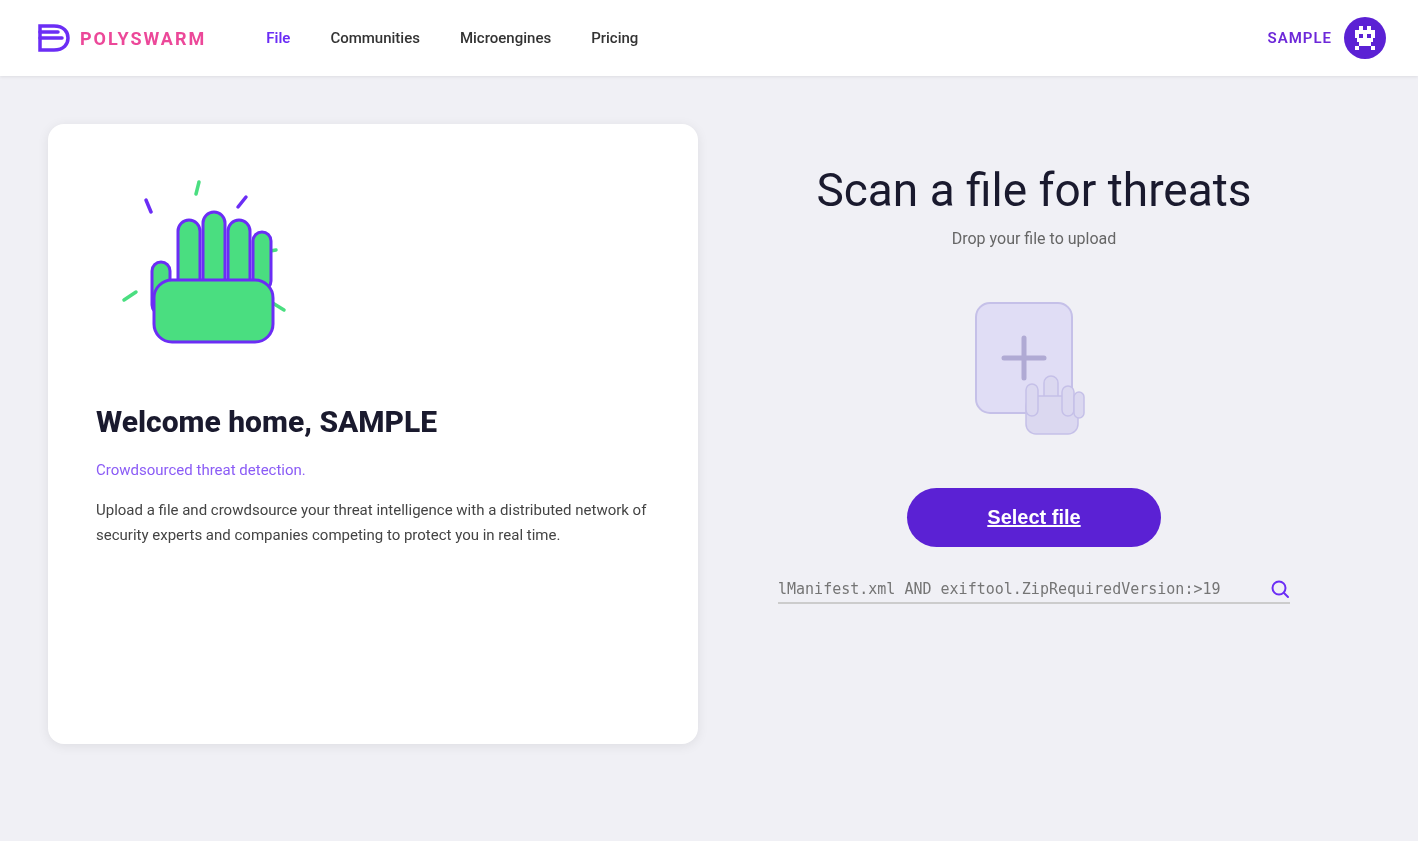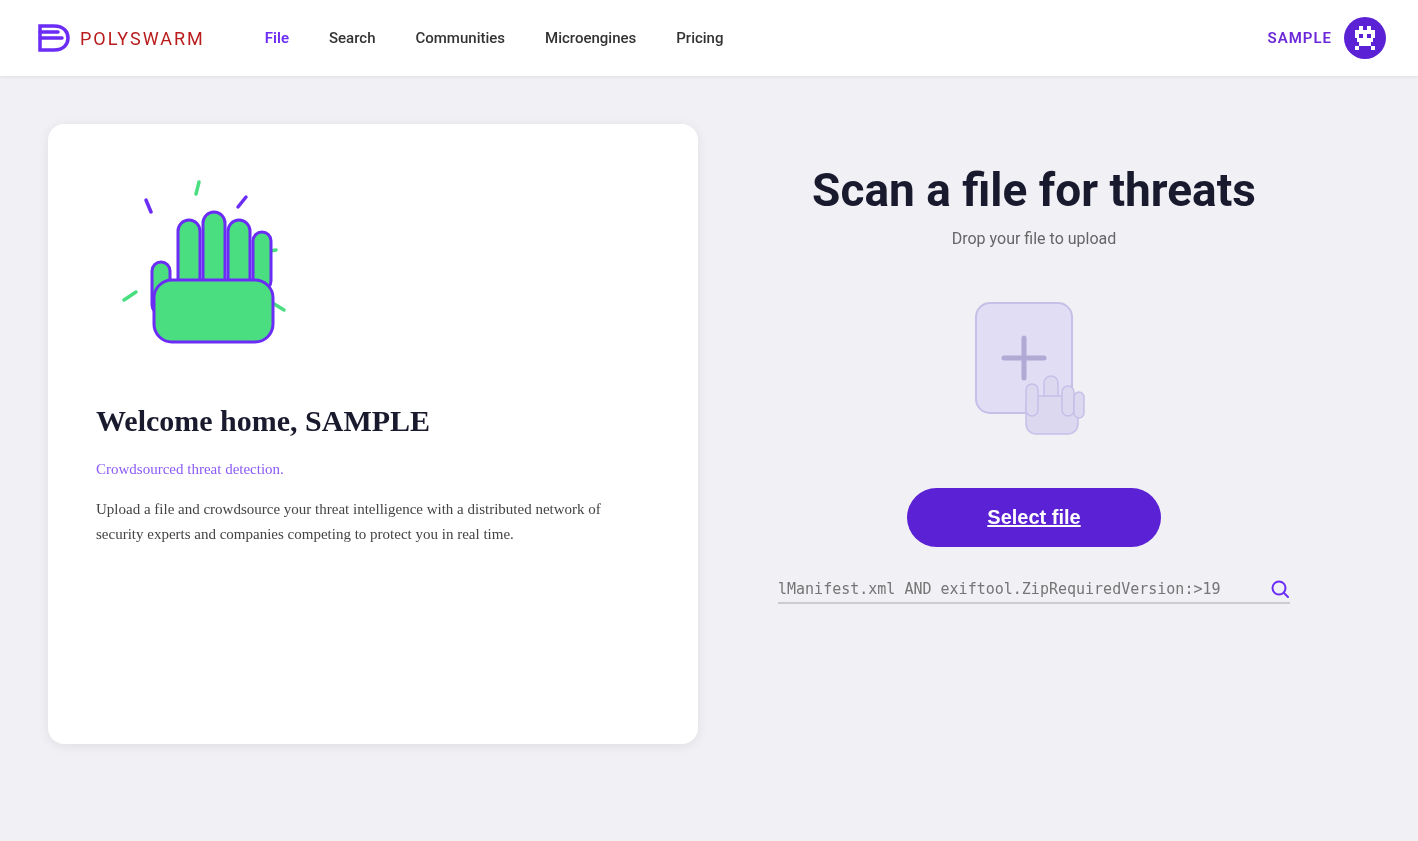--- a/index.html
+++ b/index.html
@@ -27,23 +27,23 @@
       gap: 8px;
       margin-right: 40px;
       text-decoration: none;
     }
     .logo-icon {
       width: 40px;
       height: 40px;
     }
     .logo-text {
       font-size: 18px;
-      font-weight: 400;
+      font-weight: 700;
       letter-spacing: 2px;
-      color: #b91c1c;
+      color: #ec4899;
       text-transform: uppercase;
       text-align: center;
     }
     .nav-links {
       display: flex;
       gap: 0;
       align-items: center;
       flex: 1;
     }
     .nav-link {
@@ -98,21 +98,20 @@
 
     
     .welcome-card {
       background: #fff;
       border-radius: 16px;
       padding: 48px 48px 48px 48px;
       width: 650px;
       min-height: 620px;
       box-shadow: 0 2px 12px rgba(0,0,0,0.08);
       flex-shrink: 0;
-      font-family: Liberation Serif, serif;
     }
     .hand-icon-container {
       margin-bottom: 32px;
       position: relative;
       width: 220px;
       height: 200px;
     }
     .welcome-title {
       font-size: 30px;
       font-weight: 800;
@@ -134,21 +133,21 @@
     
     .scan-section {
       flex: 1;
       display: flex;
       flex-direction: column;
       align-items: center;
       padding: 40px 60px;
     }
     .scan-title {
       font-size: 46px;
-      font-weight: 700;
+      font-weight: 400;
       color: #1a1a2e;
       text-align: center;
       margin-bottom: 12px;
       line-height: 1.15;
     }
     .scan-subtitle {
       font-size: 16px;
       color: #666;
       text-align: center;
       margin-bottom: 40px;
@@ -215,21 +214,20 @@
 
     <svg class="logo-icon" viewBox="0 0 40 40" fill="none" xmlns="http://www.w3.org/2000/svg">
       <path d="M8 8 L8 32 L22 32 C32 32 36 26 36 20 C36 14 32 8 22 8 Z" fill="none" stroke="#6b2df5" stroke-width="3.5" stroke-linecap="round"></path>
       <path d="M8 14 L26 14" fill="none" stroke="#6b2df5" stroke-width="3.5" stroke-linecap="round"></path>
       <path d="M8 20 L30 20" fill="none" stroke="#6b2df5" stroke-width="3.5" stroke-linecap="round"></path>
     </svg>
     <span class="logo-text">POLYSWARM</span>
   </a>
   <div class="nav-links">
     <a class="nav-link active">File</a>
-    <a class="nav-link">Search</a>
     <a class="nav-link">Communities</a>
     <a class="nav-link">Microengines</a>
     <a class="nav-link">Pricing</a>
   </div>
   <div class="nav-right">
     <span class="nav-username">SAMPLE</span>
     <div class="avatar">
 
       <svg viewBox="0 0 32 32" fill="none" xmlns="http://www.w3.org/2000/svg">
 

